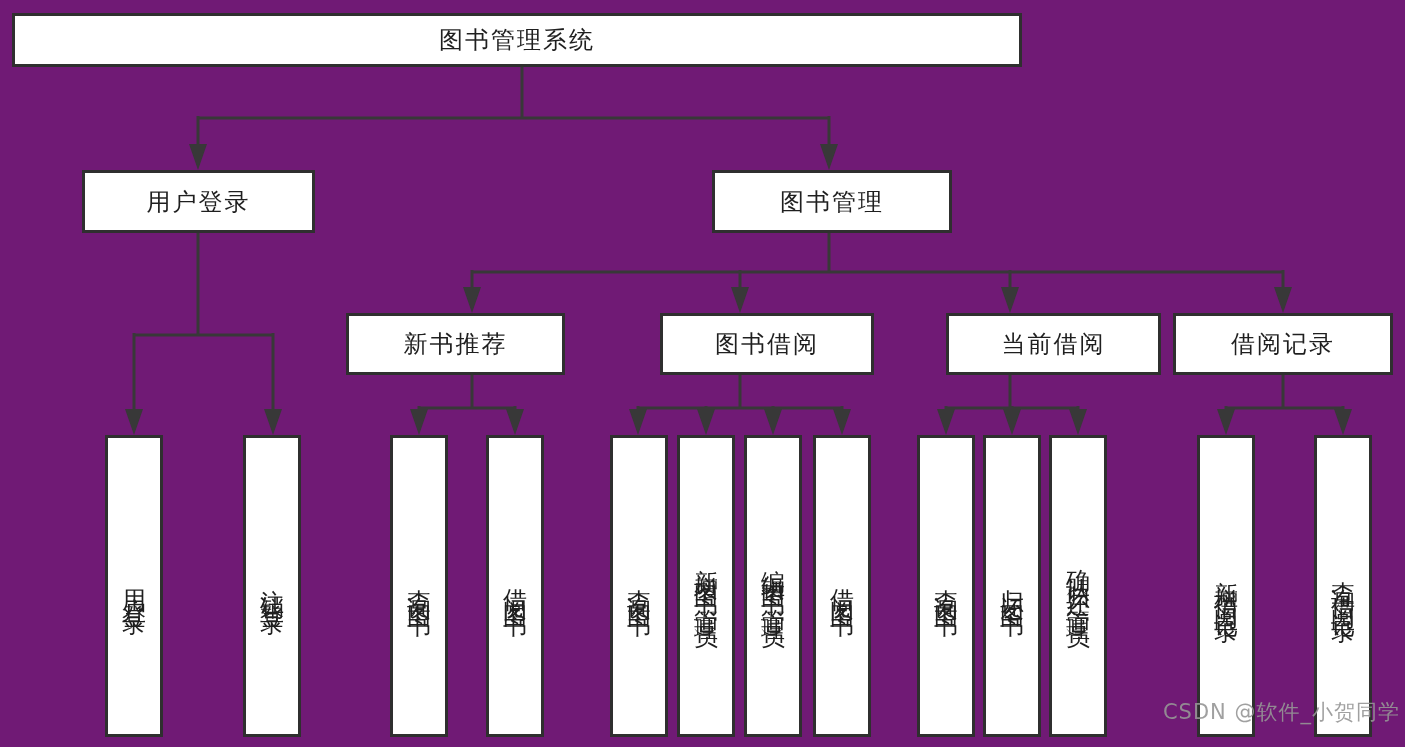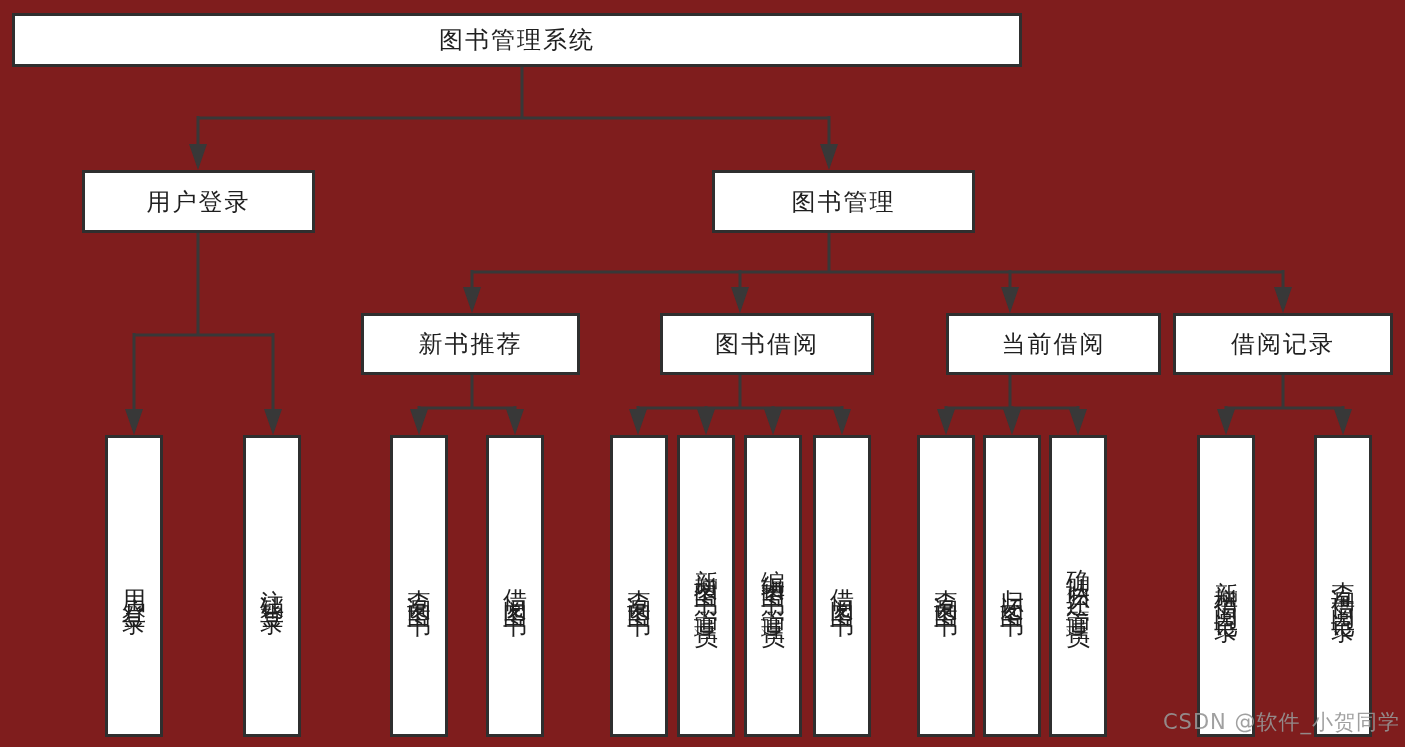--- a/index.html
+++ b/index.html
@@ -1,20 +1,20 @@
 <!DOCTYPE html>
 <html><head>
 <meta charset="utf-8">
 <style>
   html, body { margin: 0; padding: 0; background: #ffffff; }
   #canvas {
     position: relative;
     width: 1405px;
     height: 747px;
-    background: #7f1d1d;
+    background: #701a75;
     font-family: "DejaVu Sans", sans-serif;
     overflow: hidden;
   }
   #wires {
     position: absolute;
     left: 0; top: 0;
     width: 1405px; height: 747px;
     z-index: 1;
   }
   .box {
@@ -36,21 +36,21 @@
   .box.v .lbl {
     writing-mode: vertical-rl;
     text-orientation: upright;
     font-size: 24px;
     letter-spacing: 8px;
     line-height: 1;
   }
   #watermark {
     position: absolute;
     right: 5px;
-    bottom: 11px;
+    bottom: 21px;
     font-size: 21px;
     color: rgba(150, 150, 150, 0.9);
     letter-spacing: 1px;
     z-index: 3;
     white-space: nowrap;
   }
 </style>
 </head>
 <body>
 
@@ -95,25 +95,25 @@
     </g>
   </svg>
 
   <div class="box" style="left:12px; top:13px; width:1010px; height:54px">
     <span class="lbl">图书管理系统</span>
   </div>
 
   <div class="box" style="left:82px; top:170px; width:233px; height:63px">
     <span class="lbl">用户登录</span>
   </div>
-  <div class="box" style="left:712px; top:170px; width:263px; height:63px">
+  <div class="box" style="left:712px; top:170px; width:240px; height:63px">
     <span class="lbl">图书管理</span>
   </div>
 
-  <div class="box" style="left:361px; top:313px; width:219px; height:62px">
+  <div class="box" style="left:346px; top:313px; width:219px; height:62px">
     <span class="lbl">新书推荐</span>
   </div>
   <div class="box" style="left:660px; top:313px; width:214px; height:62px">
     <span class="lbl">图书借阅</span>
   </div>
   <div class="box" style="left:946px; top:313px; width:215px; height:62px">
     <span class="lbl">当前借阅</span>
   </div>
   <div class="box" style="left:1173px; top:313px; width:220px; height:62px">
     <span class="lbl">借阅记录</span>

